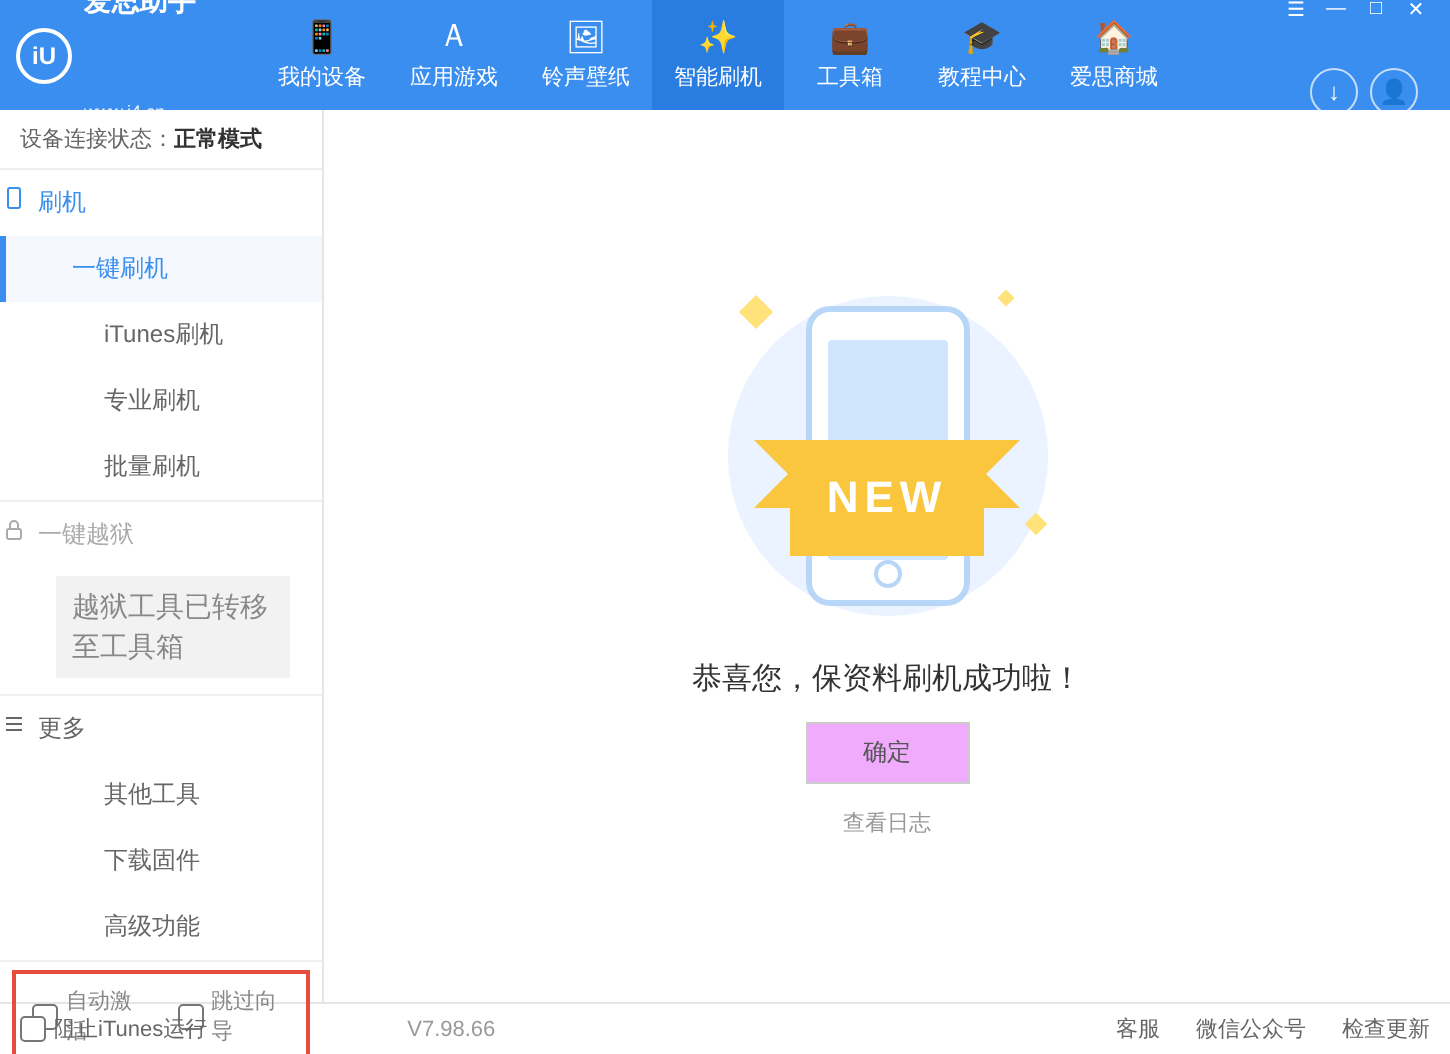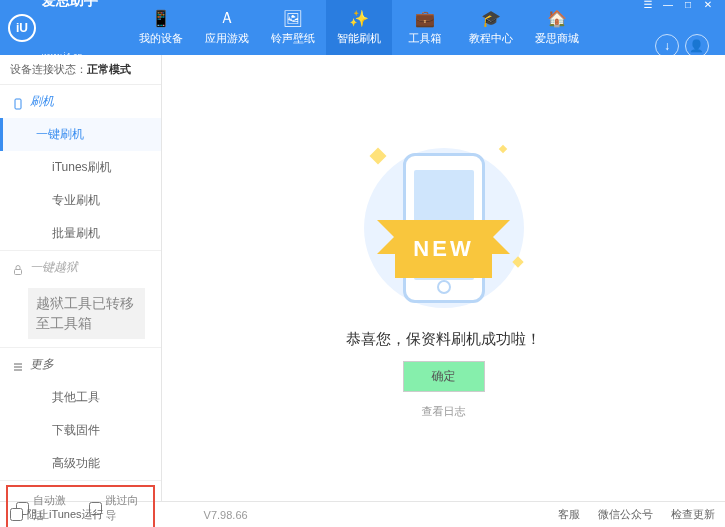--- a/index.html
+++ b/index.html
@@ -24,21 +24,21 @@
 
 .header-stack { display: flex; flex-direction: column; align-items: flex-end; gap: 4px; }
 .circle-row { display: flex; gap: 6px; margin-right: 8px; }
 
 .body-area { display: flex; height: 446px; }
 .sidebar { width: 162px; border-right: 1px solid #e5e5e5; display: flex; flex-direction: column; font-size: 12px; color: #555; }
 .status-bar { padding: 7px 10px; font-size: 11px; color: #666; border-bottom: 1px solid #eee; }
 .status-bar b { color: #333; }
 
 .sb-section { border-bottom: 1px solid #f0f0f0; }
-.sb-head { display: flex; align-items: flex-end; gap: 6px; padding: 8px 12px; color: #3a8ef0; cursor: pointer; font-style: italic; }
+.sb-head { display: flex; align-items: flex-start; gap: 6px; padding: 8px 1px; color: #3a8ef0; cursor: pointer; }
 .sb-head.gray { color: #aaa; }
 .sb-head.dark { color: #666; }
 .sb-item { padding: 8px 10px 8px 52px; cursor: pointer; color: #666; }
 .sb-item.active { color: #3a8ef0; border-left: 3px solid #3a8ef0; background: #f5f9ff; padding-left: 33px; }
 .sb-item-box { margin: 4px 16px 8px 28px; padding: 6px 8px; background: #f2f2f2; font-size: 14px; color: #888; line-height: 1.4; cursor: pointer; }
 
 .red-box { margin: 4px 6px; border: 2px solid #e74c3c; padding: 6px 8px; display: flex; gap: 16px; font-size: 11px; color: #888; }
 .red-box label { display: flex; align-items: center; gap: 4px; cursor: pointer; }
 .red-box input { cursor: pointer; }
 
@@ -54,21 +54,21 @@
 .spark { position: absolute; background: #ffe27a; }
 .s1 { width: 12px; height: 12px; transform: rotate(45deg); top: 12px; left: 18px; }
 .s2 { width: 8px; height: 8px; transform: rotate(45deg); top: 120px; right: 12px; }
 .s3 { width: 6px; height: 6px; transform: rotate(45deg); top: 8px; right: 28px; }
 .new-ribbon { position: absolute; top: 82px; background: #f9c63d; color: #fff; font-weight: bold; font-size: 22px; letter-spacing: 3px; padding: 16px 18px; z-index: 2; }
 .new-ribbon::before, .new-ribbon::after { content: ""; position: absolute; top: 0; width: 0; height: 0; border: 17px solid #f9c63d; }
 .new-ribbon::before { left: -18px; border-left-color: transparent; }
 .new-ribbon::after { right: -18px; border-right-color: transparent; }
 
 .success-text { font-size: 15px; color: #333; }
-.confirm-btn { padding: 6px 28px; border: 1px solid #ccc; background: #86efac; font-size: 12px; color: #555; cursor: pointer; }
+.confirm-btn { padding: 6px 28px; border: 1px solid #ccc; background: #f0abfc; font-size: 12px; color: #555; cursor: pointer; }
 .log-link { font-size: 11px; color: #999; cursor: pointer; }
 
 .footer { height: 26px; border-top: 1px solid #e5e5e5; display: flex; align-items: center; font-size: 11px; color: #666; padding: 0 10px; }
 .footer-left { display: flex; align-items: center; gap: 4px; cursor: pointer; }
 .footer-right { margin-left: auto; display: flex; gap: 18px; text-align: right; }
 .footer-right span { cursor: pointer; }
 .version { margin-left: 100px; color: #999; }
 
 .icon-svg { width: 12px; height: 12px; }
 </style>

